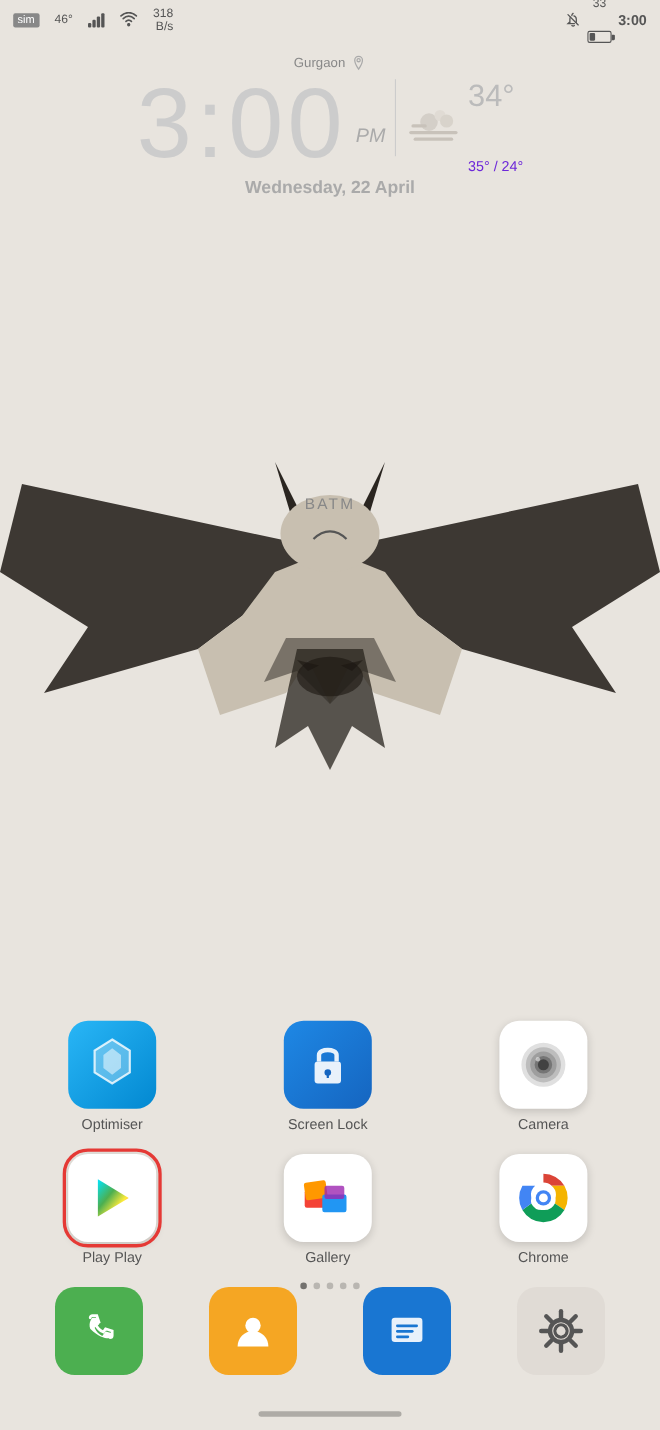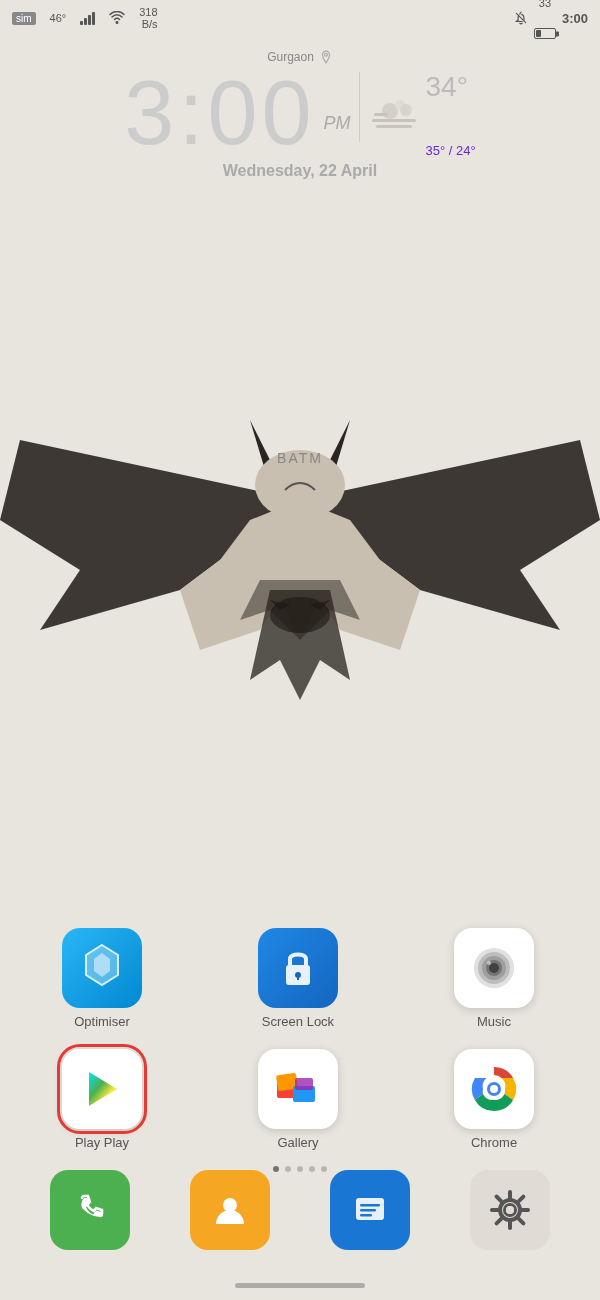--- a/index.html
+++ b/index.html
@@ -372,21 +372,21 @@
       <div class="app-icon icon-camera" style="box-shadow:0 2px 8px rgba(0,0,0,0.15);">
         <svg width="50" height="50" viewBox="0 0 50 50">
           <circle cx="25" cy="25" r="20" fill="#e0e0e0"></circle>
           <circle cx="25" cy="25" r="16" fill="#bdbdbd"></circle>
           <circle cx="25" cy="25" r="12" fill="#9e9e9e"></circle>
           <circle cx="25" cy="25" r="8" fill="#757575"></circle>
           <circle cx="25" cy="25" r="5" fill="#424242"></circle>
           <circle cx="20" cy="20" r="2" fill="rgba(255,255,255,0.5)"></circle>
         </svg>
       </div>
-      <span class="app-label">Music</span>
+      <span class="app-label">Camera</span>
     </div>
   </div>
 
   <div class="app-row">
 
 
     <div class="app-item highlighted">
       <div class="app-icon icon-playstore" style="box-shadow:0 2px 8px rgba(0,0,0,0.15);">
         <svg width="46" height="46" viewBox="0 0 46 46">
           <polygon points="10,6 10,40 38,23" fill="url(#playGrad)"></polygon>

